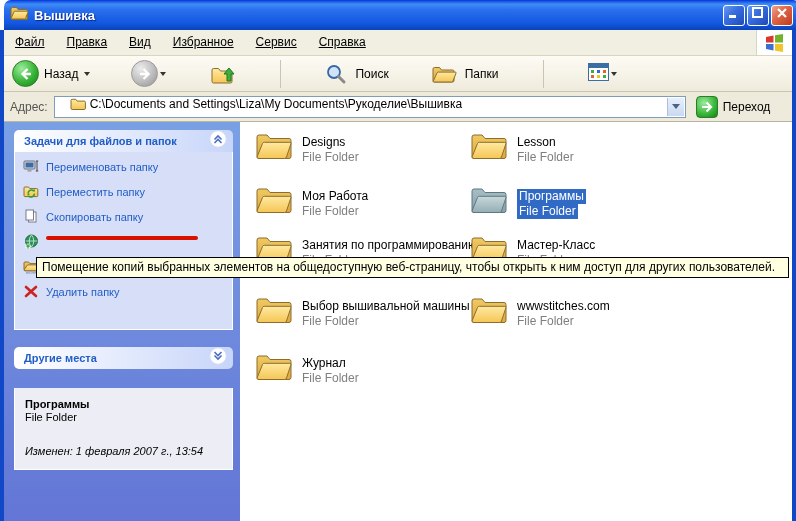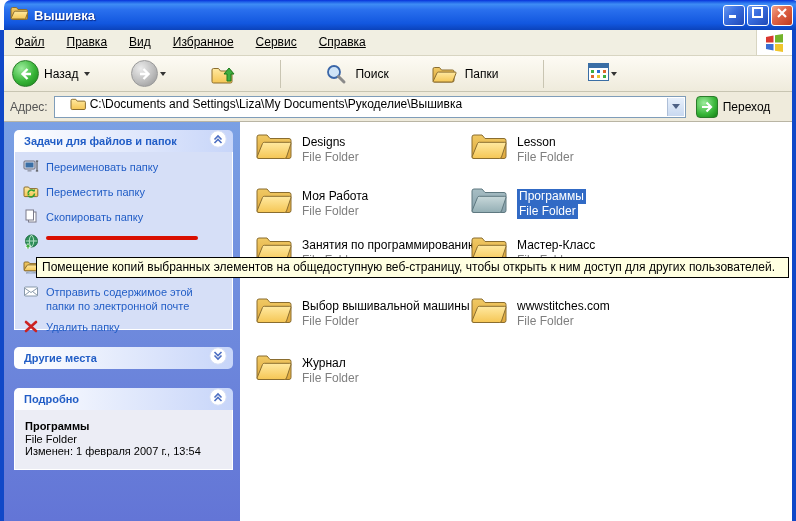--- a/index.html
+++ b/index.html
@@ -65,21 +65,21 @@
   .panel-hd.alone { border-radius:5px; }
   .panel-hd .p-title { color:#215dc6; font-weight:bold; font-size:11px; }
   .panel-bd { background:#d6dff7; border:1px solid #fff; border-top:none; padding:8px 8px 6px 8px; }
   .task { display:flex; align-items:flex-start; margin-bottom:7px; }
   .task .t-ico { flex:0 0 18px; margin-right:5px; margin-top:-1px; }
   .task .t-label { color:#215dc6; font-size:11px; line-height:14px; }
   .task.hovered .t-label { color:#5c93e5; }
   .details-bd { background:#ecedf5; border:1px solid #fff; border-top:none; padding:10px 8px 12px 10px; font-size:11px; color:#000; }
   .d-name { font-weight:bold; }
   .d-type { margin-top:1px; }
-  .d-mod { margin-top:0; }
+  .d-mod { margin-top:22px;font-style:italic; }
 
   
   .tile { position:absolute; width:210px; height:44px; display:flex; }
   .tile .f-ico { flex:0 0 40px; margin-right:7px; }
   .tile .f-labels { padding-top:5px; }
   .f-name { display:table; font-size:12px; color:#000; line-height:15px; white-space:nowrap; }
   .f-type { display:table; font-size:12px; color:#7f7f7f; line-height:15px; white-space:nowrap; }
   .tile.sel .f-name, .tile.sel .f-type { background:#316ac5; color:#fff; padding:0 2px; }
 
   .tooltip { position:absolute; left:36px; top:257px; width:753px; height:21px; background:#ffffe1;
@@ -297,29 +297,20 @@
                   <path d="M1 4 q0-1 1-1 h3.5 l1.3 1.6 h7 q1 0 1 1 v5 q0 1-1 1 h-11.8 Q1 10.6 1 9.6 Z" fill="url(#gyb)" stroke="#8a6d2f"></path>
                   <path d="M1 11 L4 6.5 q.3-.6 1-.6 h10 q.9 0 .6.9 L13.8 11 q-.3.8-1.1.8 H2 Q1 11.8 1 11 Z" fill="url(#gy)" stroke="#8a6d2f"></path>
                   <path d="M4 13.5 q3-1.8 8 0 l2-1 v1.6 H3 Z" fill="#cfe0f5" stroke="#7a8aa0" stroke-width="0.6"></path>
                 </svg>
             </span>
             <span class="t-label">Открыть общий доступ к этой</span>
           </div>
           <div class="task">
             <span class="t-ico">
               <svg width="16" height="15" viewBox="0 0 16 15">
-                  <rect x="1.5" y="3" width="13" height="9" rx="1" fill="#fff" stroke="#8899aa"></rect>
-                  <path d="M1.5 4 L8 8.5 L14.5 4 M1.5 11.5 L6.5 7.5 M14.5 11.5 L9.5 7.5" stroke="#8899aa" fill="none"></path>
-                </svg>
-            </span>
-            <span class="t-label">Отправить содержимое этой папки по электронной почте</span>
-          </div>
-          <div class="task">
-            <span class="t-ico">
-              <svg width="16" height="15" viewBox="0 0 16 15">
                   <path d="M3 3 L13 12 M13 3 L3 12" stroke="#cc2222" stroke-width="2.6" stroke-linecap="round"></path>
                 </svg>
             </span>
             <span class="t-label">Удалить папку</span>
           </div>
         </div>
       </div>
 
       <div class="panel" style="top:225px">
         <div class="panel-hd alone">
@@ -327,29 +318,20 @@
           <span>
             <svg width="18" height="18" viewBox="0 0 18 18">
                 <circle cx="9" cy="9" r="8.2" fill="#fff" stroke="#d5def5"></circle>
                 <path d="M5.5 5 L9 8.5 L12.5 5 M5.5 8.5 L9 12 L12.5 8.5" stroke="#4d6fc3" stroke-width="1.6" fill="none"></path>
               </svg>
           </span>
         </div>
       </div>
 
       <div class="panel" style="top:266px">
-        <div class="panel-hd">
-          <span class="p-title">Подробно</span>
-          <span>
-            <svg width="18" height="18" viewBox="0 0 18 18">
-                <circle cx="9" cy="9" r="8.2" fill="#fff" stroke="#d5def5"></circle>
-                <path d="M5.5 9.5 L9 6 L12.5 9.5 M5.5 13 L9 9.5 L12.5 13" stroke="#4d6fc3" stroke-width="1.6" fill="none"></path>
-              </svg>
-          </span>
-        </div>
         <div class="details-bd">
           <div class="d-name">Программы</div>
           <div class="d-type">File Folder</div>
           <div class="d-mod">Изменен: 1 февраля 2007 г., 13:54</div>
         </div>
       </div>
     </div>
 
     <div class="main">
 

